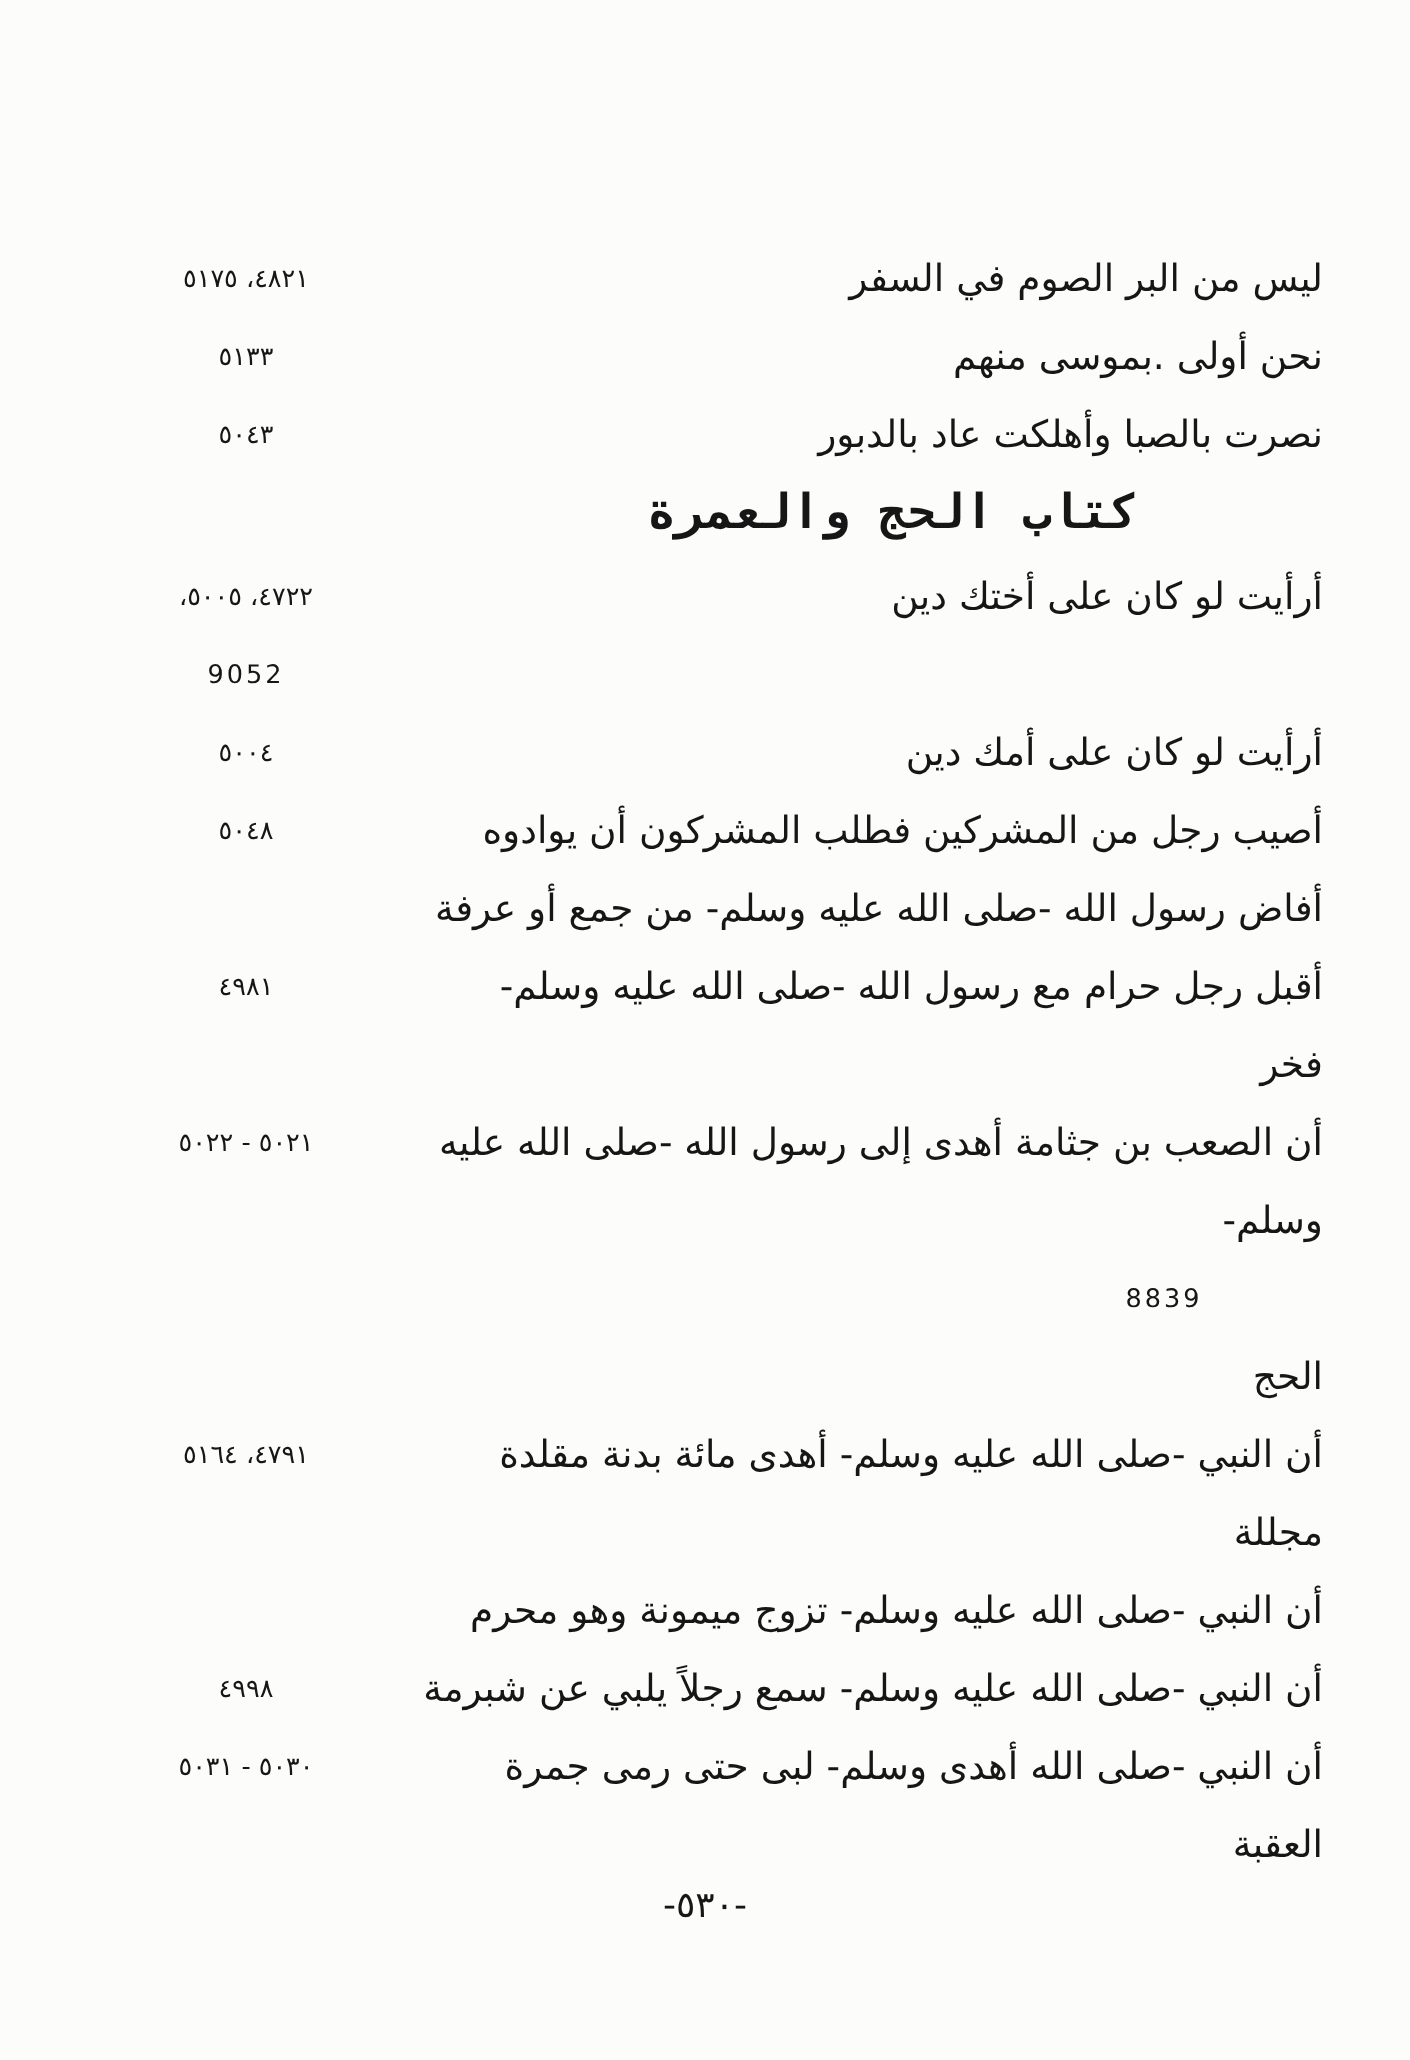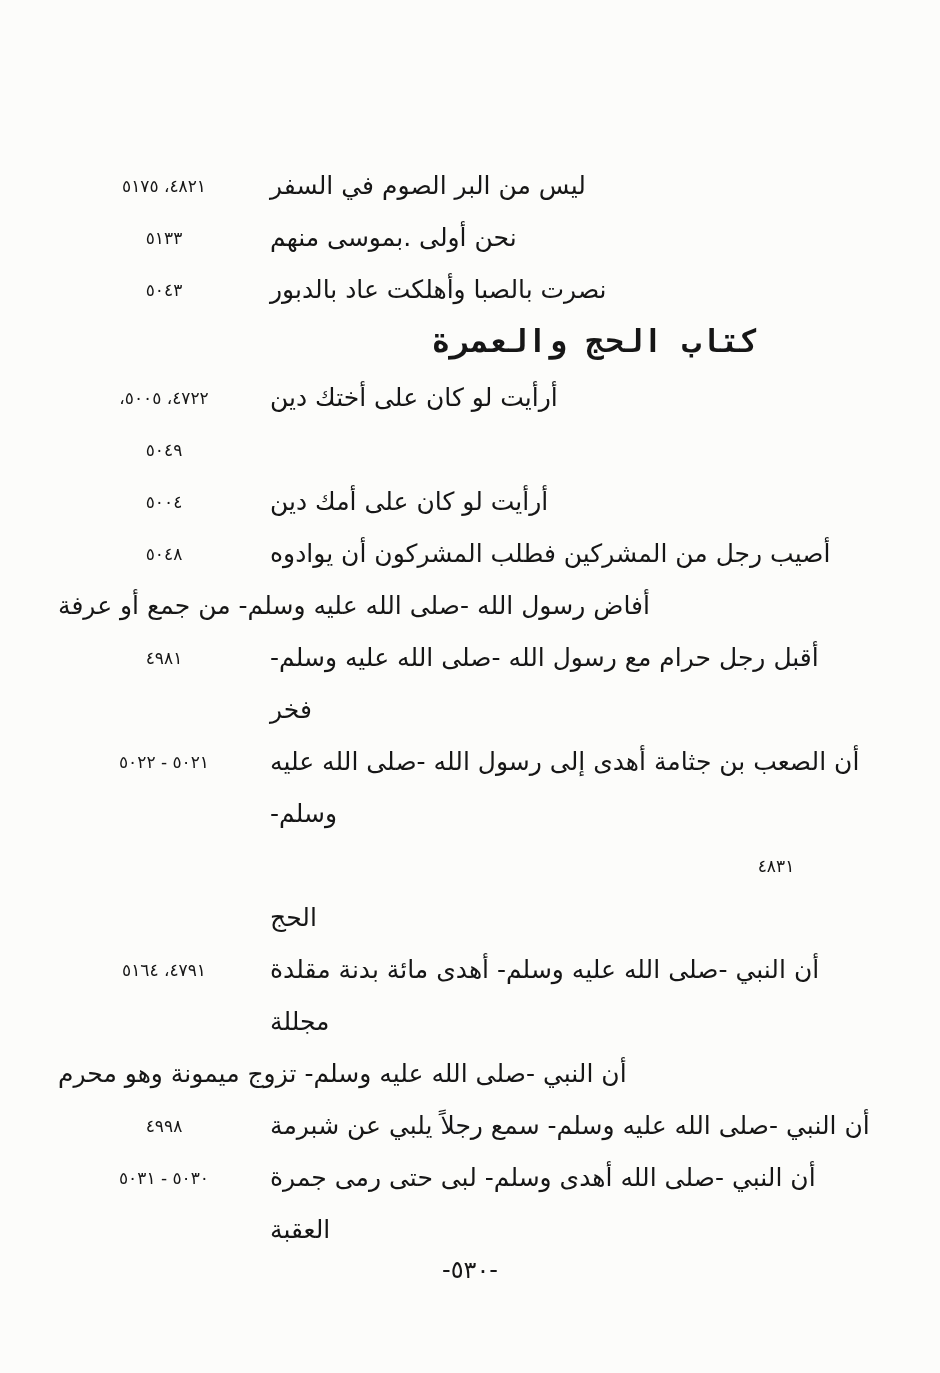--- a/index.html
+++ b/index.html
@@ -25,21 +25,21 @@
   .row {
     display: flex;
     height: 52px;
     align-items: center;
   }
   .entry-text {
     flex: 1;
     font-size: 25px;
     line-height: 52px;
     white-space: nowrap;
-    text-align: left;
+    text-align: right;
     overflow: visible;
   }
   .entry-num {
     width: 212px;
     font-size: 17px;
     line-height: 52px;
     text-align: center;
     letter-spacing: 2px;
     white-space: nowrap;
   }
@@ -77,21 +77,21 @@
   </div>
 
   <div class="heading">كتاب الحج والعمرة</div>
 
   <div class="row">
     <div class="entry-text">أرأيت لو كان على أختك دين</div>
     <div class="entry-num">٤٧٢٢، ٥٠٠٥،</div>
   </div>
   <div class="row">
     <div class="entry-text"></div>
-    <div class="entry-num">٥٠٤٩</div>
+    <div class="entry-num">9052</div>
   </div>
   <div class="row">
     <div class="entry-text">أرأيت لو كان على أمك دين</div>
     <div class="entry-num">٥٠٠٤</div>
   </div>
   <div class="row">
     <div class="entry-text">أصيب رجل من المشركين فطلب المشركون أن يوادوه</div>
     <div class="entry-num">٥٠٤٨</div>
   </div>
   <div class="row">
@@ -107,21 +107,21 @@
   </div>
   <div class="row">
     <div class="entry-text">أن الصعب بن جثامة أهدى إلى رسول الله -صلى الله عليه</div>
     <div class="entry-num">٥٠٢١ - ٥٠٢٢</div>
   </div>
   <div class="row">
     <div class="entry-text">وسلم-</div>
     <div class="entry-num"></div>
   </div>
   <div class="row">
-    <div class="entry-num">٤٨٣١</div>
+    <div class="entry-num">8839</div>
   </div>
   <div class="row">
     <div class="entry-text">الحج</div>
     <div class="entry-num"></div>
   </div>
   <div class="row">
     <div class="entry-text">أن النبي -صلى الله عليه وسلم- أهدى مائة بدنة مقلدة</div>
     <div class="entry-num">٤٧٩١، ٥١٦٤</div>
   </div>
   <div class="row">

